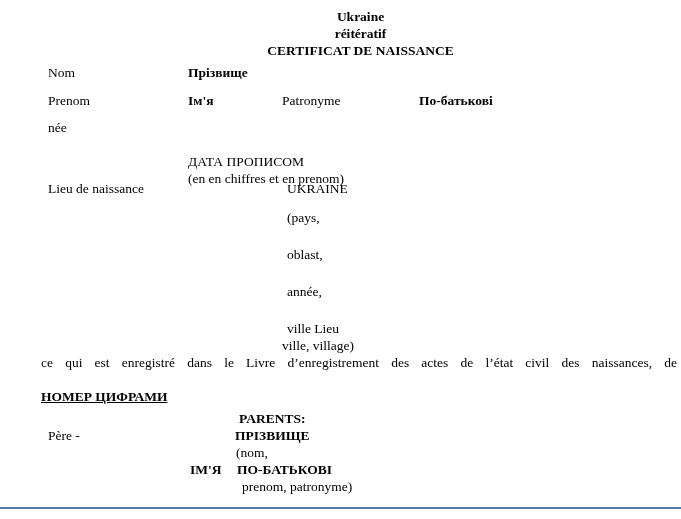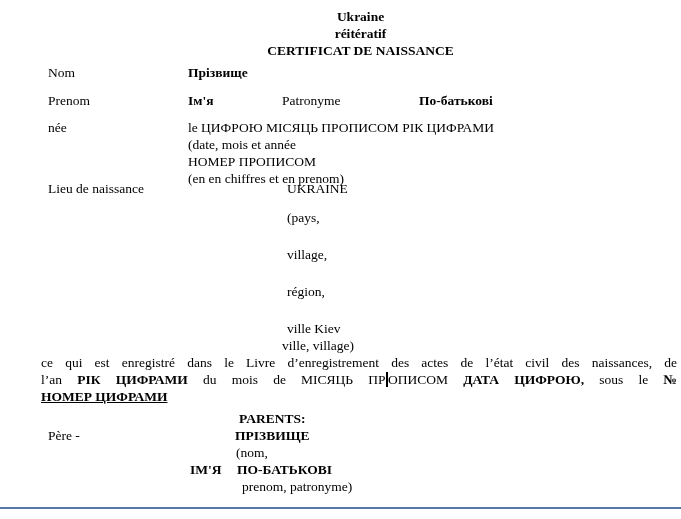--- a/index.html
+++ b/index.html
@@ -53,39 +53,36 @@
 
   <div class="ln" style="top:92px;left:0;width:566px">
     <span class="abs" style="left:28px">Prenom</span>
     <span class="abs b" style="left:168px">Ім'я</span>
     <span class="abs" style="left:262px">Patronyme</span>
     <span class="abs b" style="left:399px">По-батькові</span>
   </div>
 
   <div class="ln" style="top:119px;left:0;width:624px">
     <span class="abs" style="left:28px">née</span>
-    <span class="abs" style="left:168px">le ЦИФРОЮ МІСЯЦЬ ПРОПИСОМ РІК ЦИФРАМИ</span>
   </div>
-  <div class="ln" style="top:136px;left:168px">(date, mois et année</div>
-  <div class="ln" style="top:153px;left:168px">НОМЕР ПРОПИСОМ</div>
+  <div class="ln" style="top:153px;left:168px">ДАТА ПРОПИСОМ</div>
   <div class="ln" style="top:170px;left:168px">(en en chiffres et en prenom)</div>
 
   <div class="ln" style="top:180px;left:0;width:681px">
     <span class="abs" style="left:28px">Lieu de naissance</span>
     <span class="abs" style="left:267px">UKRAINE</span>
   </div>
   <div class="ln" style="top:209px;left:267px">(pays,</div>
-  <div class="ln" style="top:246px;left:267px">village,</div>
-  <div class="ln" style="top:283px;left:267px">région,</div>
-  <div class="ln" style="top:320px;left:267px">ville Kiev</div>
+  <div class="ln" style="top:246px;left:267px">oblast,</div>
+  <div class="ln" style="top:283px;left:267px">année,</div>
+  <div class="ln" style="top:320px;left:267px">ville Lieu</div>
   <div class="ln" style="top:337px;left:262px">ville, village)</div>
 
   <div class="ln just" style="top:354px">ce qui est enregistré dans le Livre d’enregistrement des actes de l’état civil des naissances, de</div>
 
-  <div class="ln just" style="top:371px"><span>l’an</span> <span class="b">РІК ЦИФРАМИ</span> <span>du mois de МІСЯЦЬ ПР</span><span class="caret"></span><span>ОПИСОМ</span> <span class="b">ДАТА ЦИФРОЮ,</span> <span>sous le</span> <span class="b">№</span></div>
 
   <div class="ln b u" style="top:388px;left:21px">НОМЕР ЦИФРАМИ</div>
 
   <div class="ln b" style="top:410px;left:219px">PARENTS:</div>
 
   <div class="ln" style="top:427px;left:0;width:681px">
     <span class="abs" style="left:28px">Père -</span>
     <span class="abs b" style="left:215px">ПРІЗВИЩЕ</span>
   </div>
   <div class="ln" style="top:444px;left:216px">(nom,</div>

